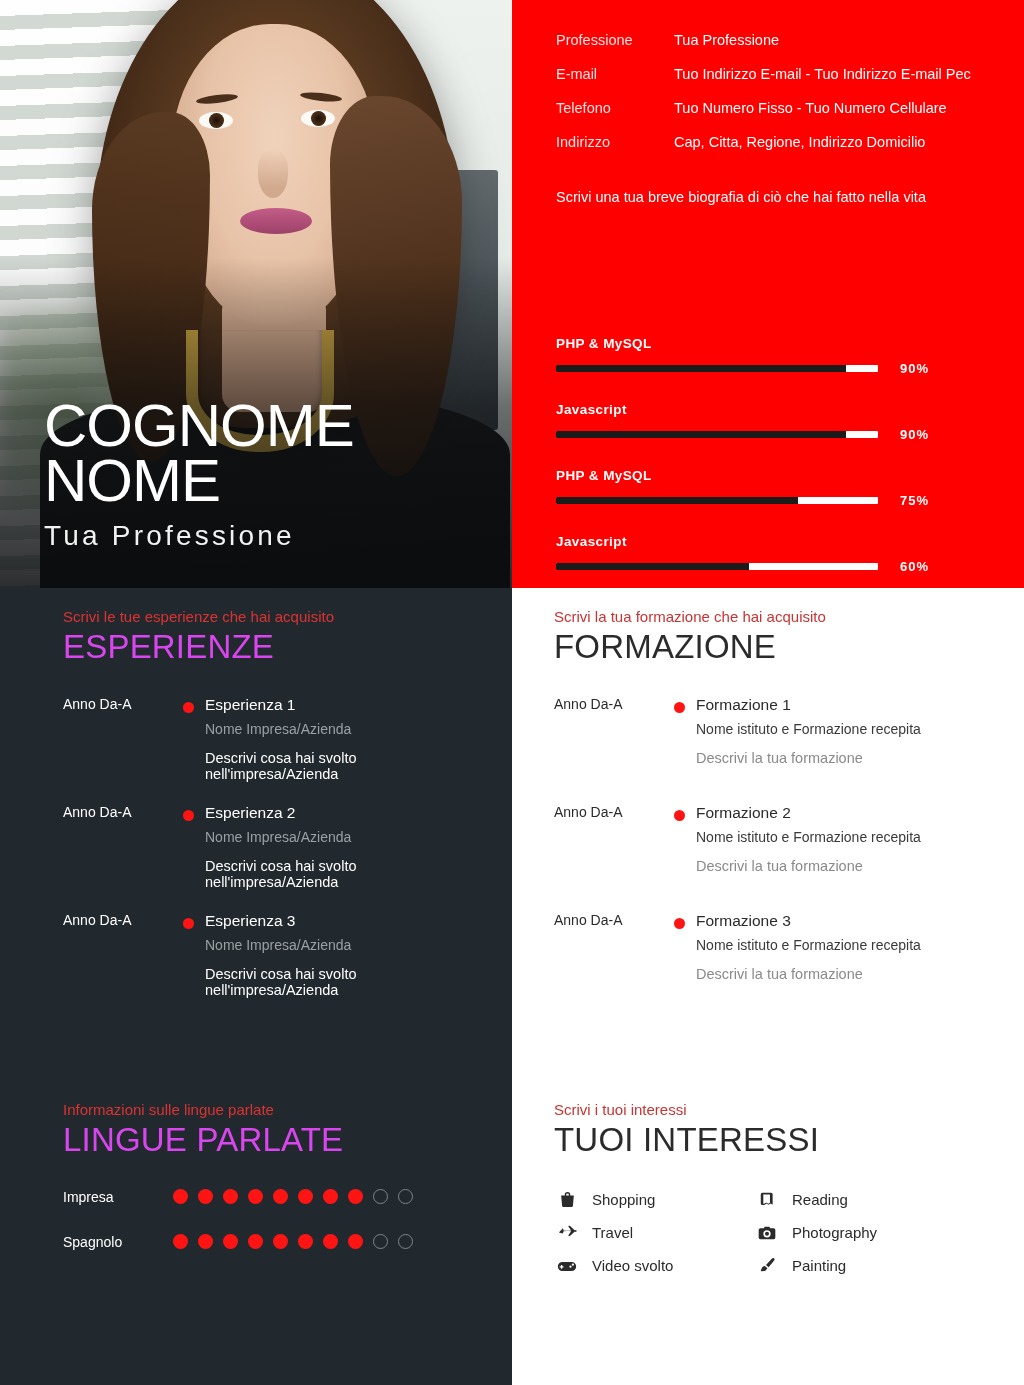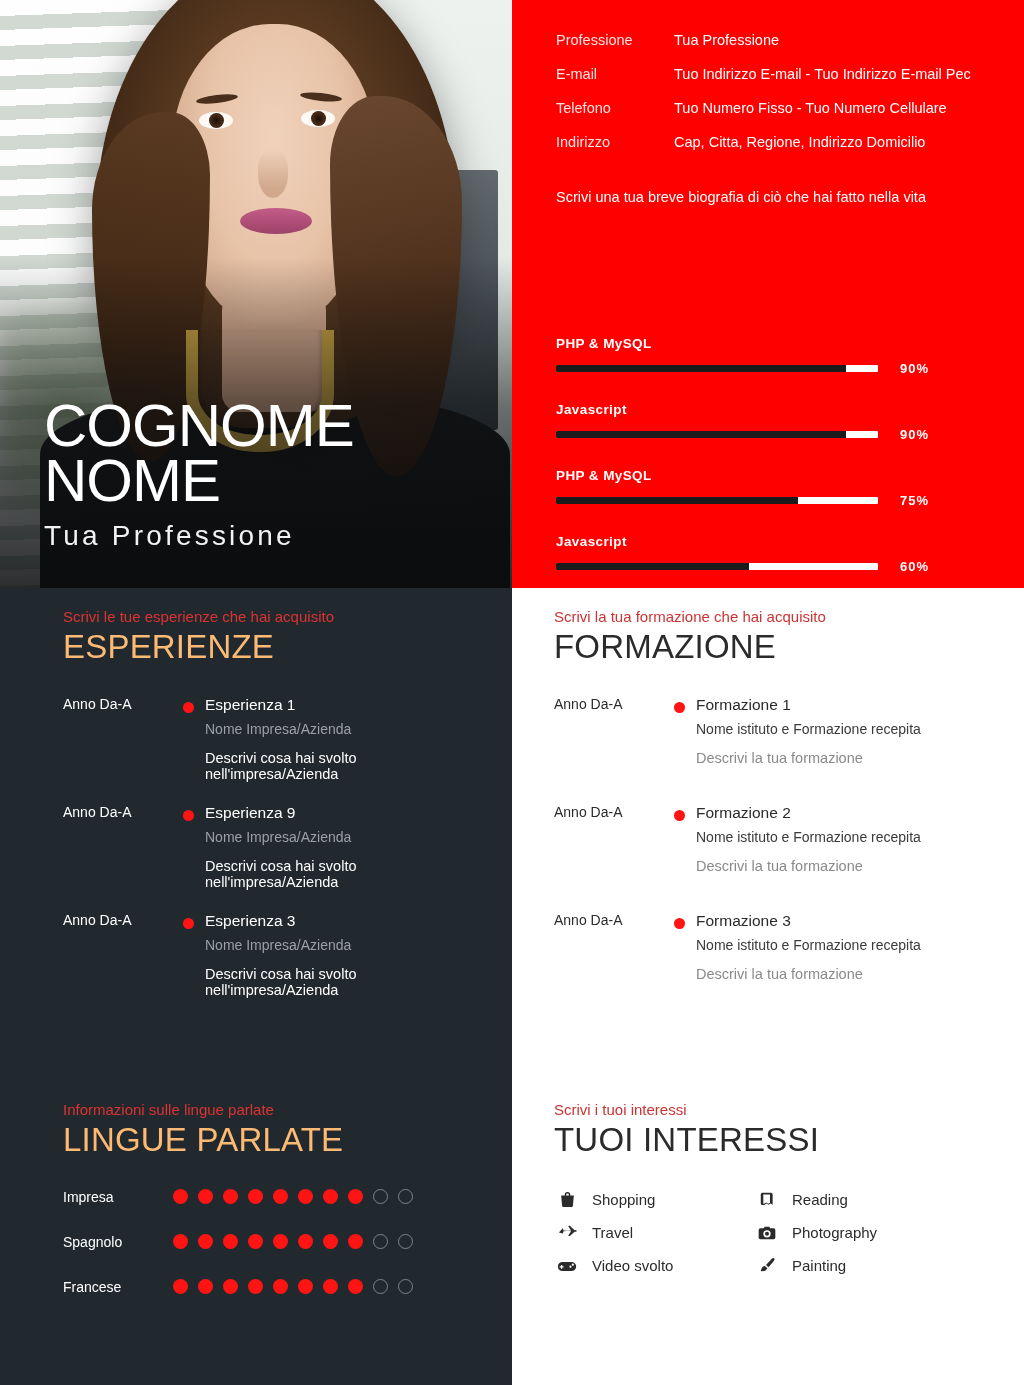--- a/index.html
+++ b/index.html
@@ -154,21 +154,21 @@
   }
   .col-right {
     position:absolute; left:512px; top:0; width:512px; height:797px;
     background:#ffffff; color:#2b2b2b;
   }
 
   .sec-head { margin-bottom:30px; }
   .sec-sub { font-size:15px; margin-bottom:3px; }
   .sec-title { font-size:33px; font-weight:300; letter-spacing:.2px; line-height:1.15; }
   .col-left .sec-sub { color:#dc3232; }
-  .col-left .sec-title { color:#fdba74; }
+  .col-left .sec-title { color:#d946ef; }
   .col-right .sec-sub { color:#cc3333; }
   .col-right .sec-title { color:#2b2b2b; }
 
   .sec-exp { position:absolute; left:63px; top:20px; width:420px; }
   .sec-edu { position:absolute; left:42px; top:20px; width:440px; }
   .sec-lang { position:absolute; left:63px; top:513px; width:420px; }
   .sec-int { position:absolute; left:42px; top:513px; width:440px; }
 
   .entry { position:relative; min-height:108px; }
   .entry-year { position:absolute; left:0; top:0; width:110px; font-size:14px; }
@@ -327,21 +327,21 @@
             <div class="entry-title">Esperienza 1</div>
             <div class="entry-org">Nome Impresa/Azienda</div>
             <div class="entry-desc">Descrivi cosa hai svolto nell'impresa/Azienda</div>
           </div>
         </div>
 
         <div class="entry">
           <div class="entry-year">Anno Da-A</div>
           <div class="entry-body">
             <span class="entry-dot"></span>
-            <div class="entry-title">Esperienza 9</div>
+            <div class="entry-title">Esperienza 2</div>
             <div class="entry-org">Nome Impresa/Azienda</div>
             <div class="entry-desc">Descrivi cosa hai svolto nell'impresa/Azienda</div>
           </div>
         </div>
 
         <div class="entry">
           <div class="entry-year">Anno Da-A</div>
           <div class="entry-body">
             <span class="entry-dot"></span>
             <div class="entry-title">Esperienza 3</div>
@@ -380,35 +380,20 @@
               <span class="dot on"></span>
               <span class="dot on"></span>
               <span class="dot on"></span>
               <span class="dot on"></span>
               <span class="dot on"></span>
               <span class="dot on"></span>
               <span class="dot off"></span>
               <span class="dot off"></span>
             </span>
         </div>
-        <div class="lang-row">
-          <span class="lang-name">Francese</span>
-          <span class="lang-dots">
-              <span class="dot on"></span>
-              <span class="dot on"></span>
-              <span class="dot on"></span>
-              <span class="dot on"></span>
-              <span class="dot on"></span>
-              <span class="dot on"></span>
-              <span class="dot on"></span>
-              <span class="dot on"></span>
-              <span class="dot off"></span>
-              <span class="dot off"></span>
-            </span>
-        </div>
       </div>
 
     </div>
 
     <div class="col-right">
 
       <div class="sec-edu">
         <div class="sec-head">
           <div class="sec-sub">Scrivi la tua formazione che hai acquisito</div>
           <div class="sec-title">FORMAZIONE</div>

